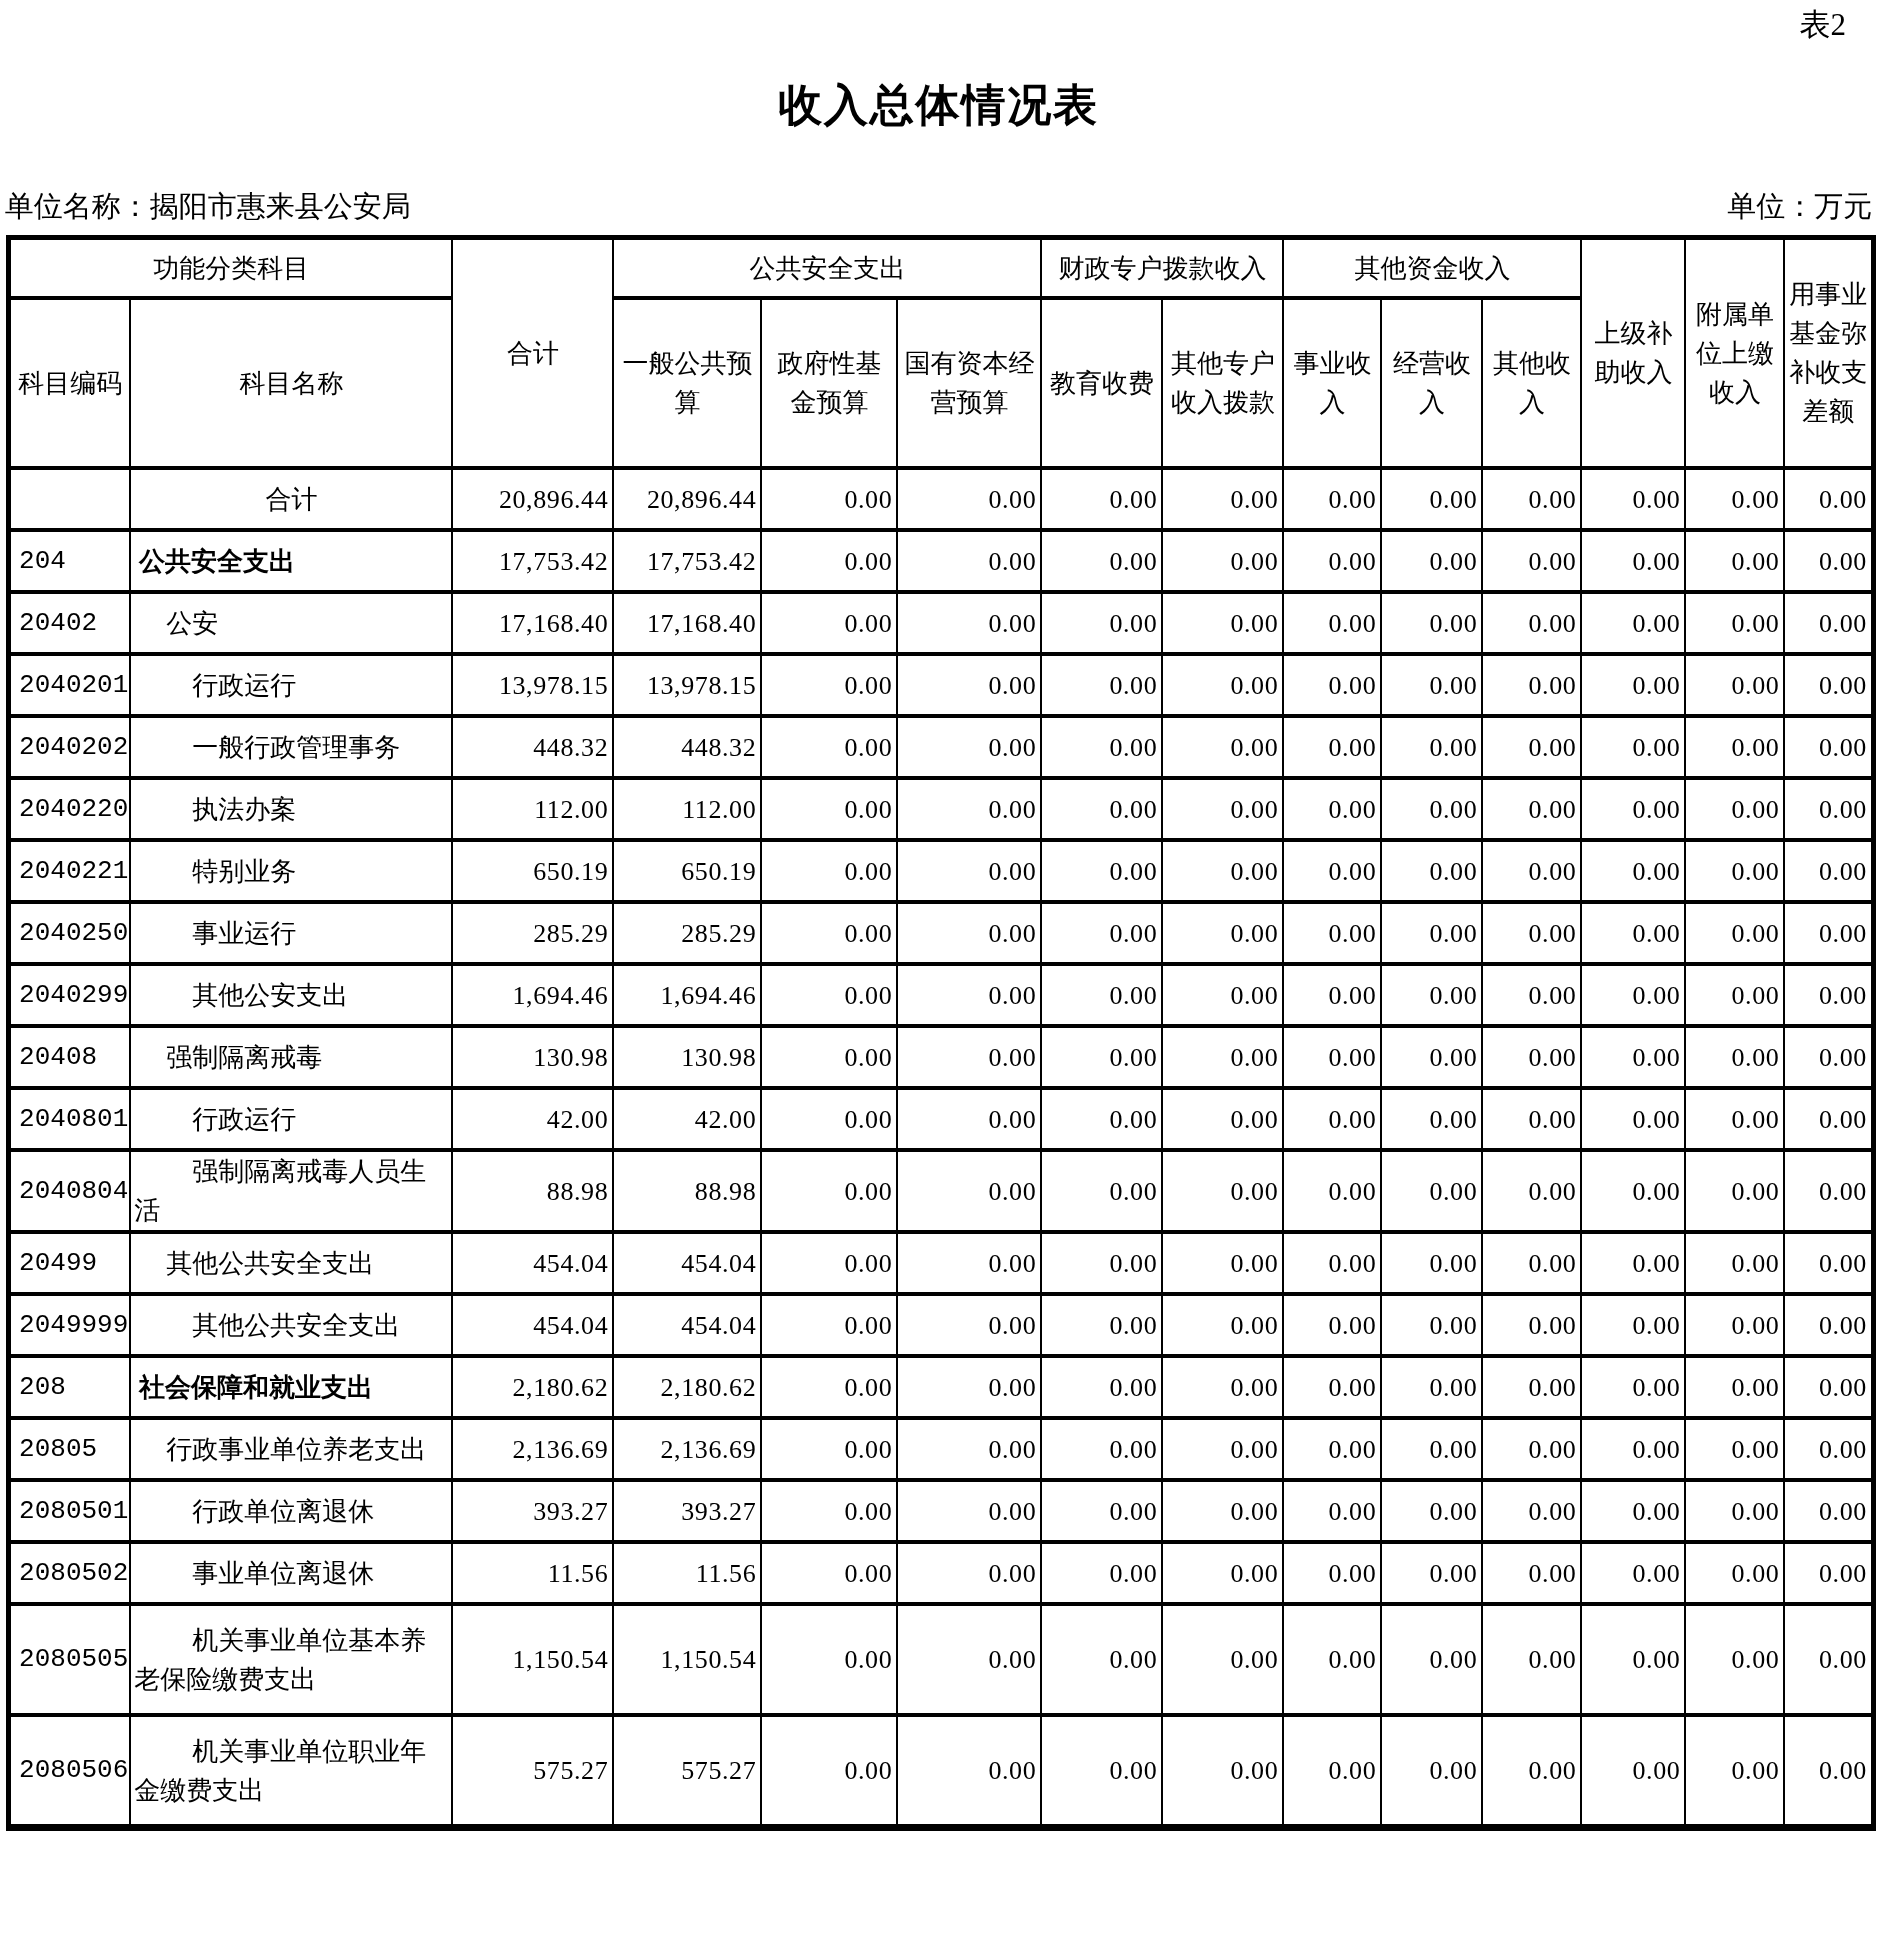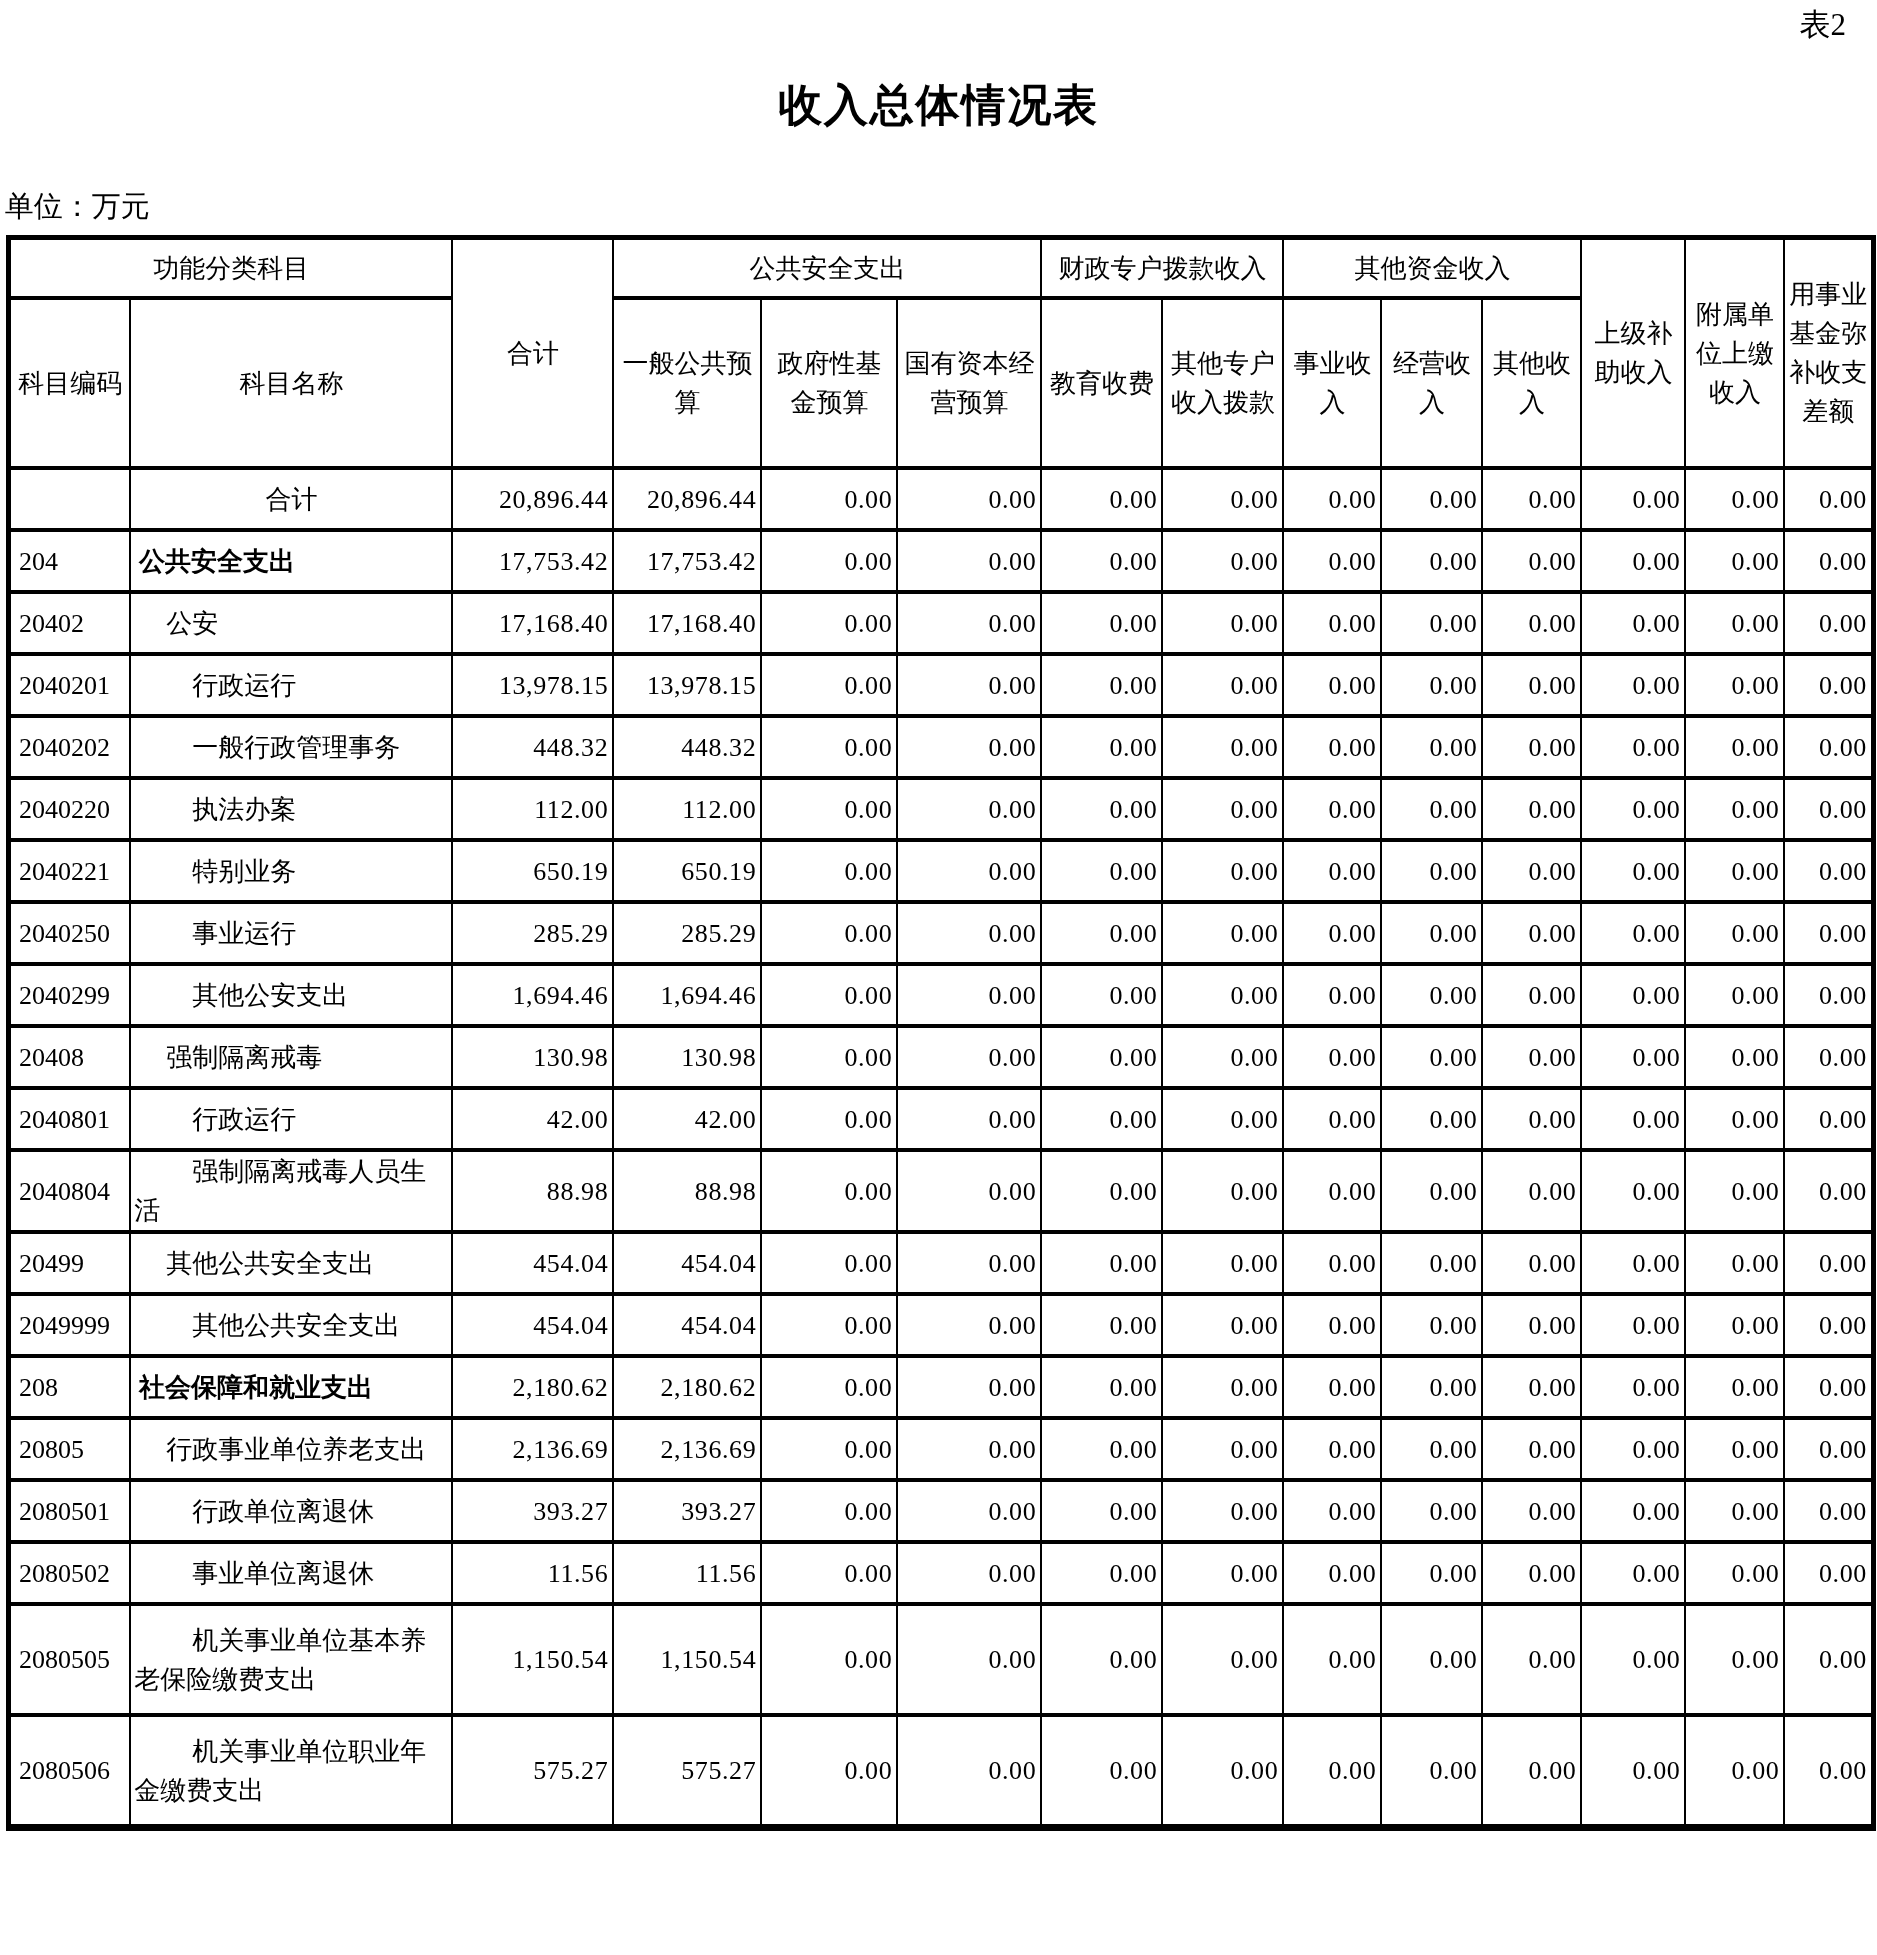--- a/index.html
+++ b/index.html
@@ -27,36 +27,37 @@
   .income th,.income td{
     border:2.4px solid #000;border-top-width:4.1px;border-bottom-width:4.1px;
     overflow:hidden;vertical-align:middle;
     font-weight:normal;font-size:26px;line-height:1.5;
     padding:0;
   }
   .income thead tr.h1 th{height:56px;text-align:center;}
   .income thead tr.h2 th{height:166px;text-align:center;padding:0 2.9px;}
   .income tbody tr td{height:58px;}
   .income tbody tr.tall td{height:107px;}
-  td.code{text-align:left;padding-left:8.2px;}
+  td.code{text-align:left;padding-left:8.2px;font-family:Liberation Mono, monospace;}
   td.name{text-align:left;padding-left:2.9px;padding-right:2.9px;}
   td.name.i0{text-indent:4.7px;font-weight:bold;}
   td.name.i1{text-indent:32px;}
   td.name.i2{text-indent:58px;}
   td.name.center{text-align:center;text-indent:0;}
   td.num{text-align:right;padding-right:4.1px;letter-spacing:0.6px;}
 </style>
 </head>
 <body>
 
 <div class="table-tag">表2</div>
 
 <h1 class="doc-title">收入总体情况表</h1>
 
 <div class="meta-row">
+  <span>单位名称：揭阳市惠来县公安局</span>
   <span>单位：万元</span>
 </div>
 
 <table class="income">
   <colgroup>
     <col style="width:122px">
       <col style="width:322px">
       <col style="width:161px">
     <col style="width:148px">
       <col style="width:136px">

